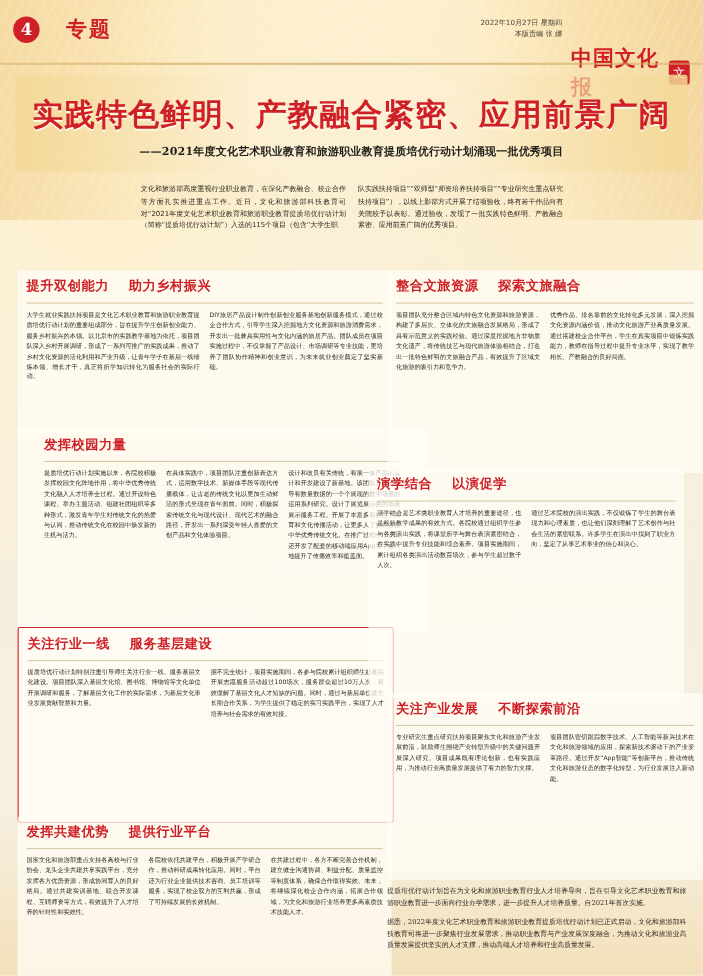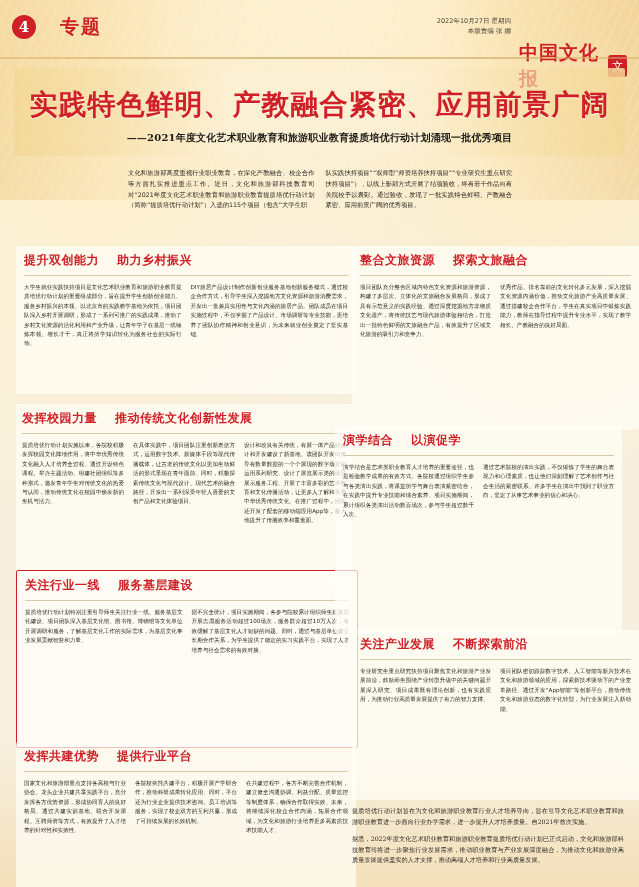--- a/index.html
+++ b/index.html
@@ -175,24 +175,23 @@
         <span>提升双创能力</span>
         <span>助力乡村振兴</span>
       </div>
       <div class="rule"></div>
       <div class="body">
         <p>大学生就业实践扶持项目是文化艺术职业教育和旅游职业教育提质培优行动计划的重要组成部分，旨在提升学生创新创业能力、服务乡村振兴的本领。以北京市的实践教学基地为依托，项目团队深入乡村开展调研，形成了一系列可推广的实践成果，推动了乡村文化资源的活化利用和产业升级，让青年学子在基层一线锤炼本领、增长才干，真正将所学知识转化为服务社会的实际行动。</p>
         <p>DIY旅居产品设计制作创新创业服务基地创新服务模式，通过校企合作方式，引导学生深入挖掘地方文化资源和旅游消费需求，开发出一批兼具实用性与文化内涵的旅居产品。团队成员在项目实施过程中，不仅掌握了产品设计、市场调研等专业技能，更培养了团队协作精神和创业意识，为未来就业创业奠定了坚实基础。</p>
       </div>
     </div>
 
-    <div class="card" style="left:0px;top:158px;width:324px;height:172px;padding:6px 6px;">
+    <div class="card" style="left:0px;top:144px;width:324px;height:172px;padding:6px 24px;">
       <div class="card-title">
         <span>发挥校园力量</span>
-        <span>推动传统文化创新性发展</span>
       </div>
       <div class="rule"></div>
       <div class="body">
         <p>提质培优行动计划实施以来，各院校积极发挥校园文化阵地作用，将中华优秀传统文化融入人才培养全过程。通过开设特色课程、举办主题活动、组建社团组织等多种形式，激发青年学生对传统文化的热爱与认同，推动传统文化在校园中焕发新的生机与活力。</p>
         <p>在具体实践中，项目团队注重创新表达方式，运用数字技术、新媒体手段等现代传播载体，让古老的传统文化以更加生动鲜活的形式呈现在青年面前。同时，积极探索传统文化与现代设计、现代艺术的融合路径，开发出一系列深受年轻人喜爱的文创产品和文化体验项目。</p>
         <p>设计和改良有关传统，有展一体产品的设计和开发建设了新基地。该团队开发出传导有数量数据的一个个展现的数字场景的运用系列研究。设计了展览展示类的场景展示服务工程。开展了丰富多彩的艺术教育和文化传播活动，让更多人了解和喜爱中华优秀传统文化。在推广过程中，团队还开发了配套的移动端应用App等，极大地提升了传播效率和覆盖面。</p>
       </div>
     </div>
 
     <div class="card highlight" style="left:0px;top:324px;width:324px;height:164px;padding:6px 8px;">

